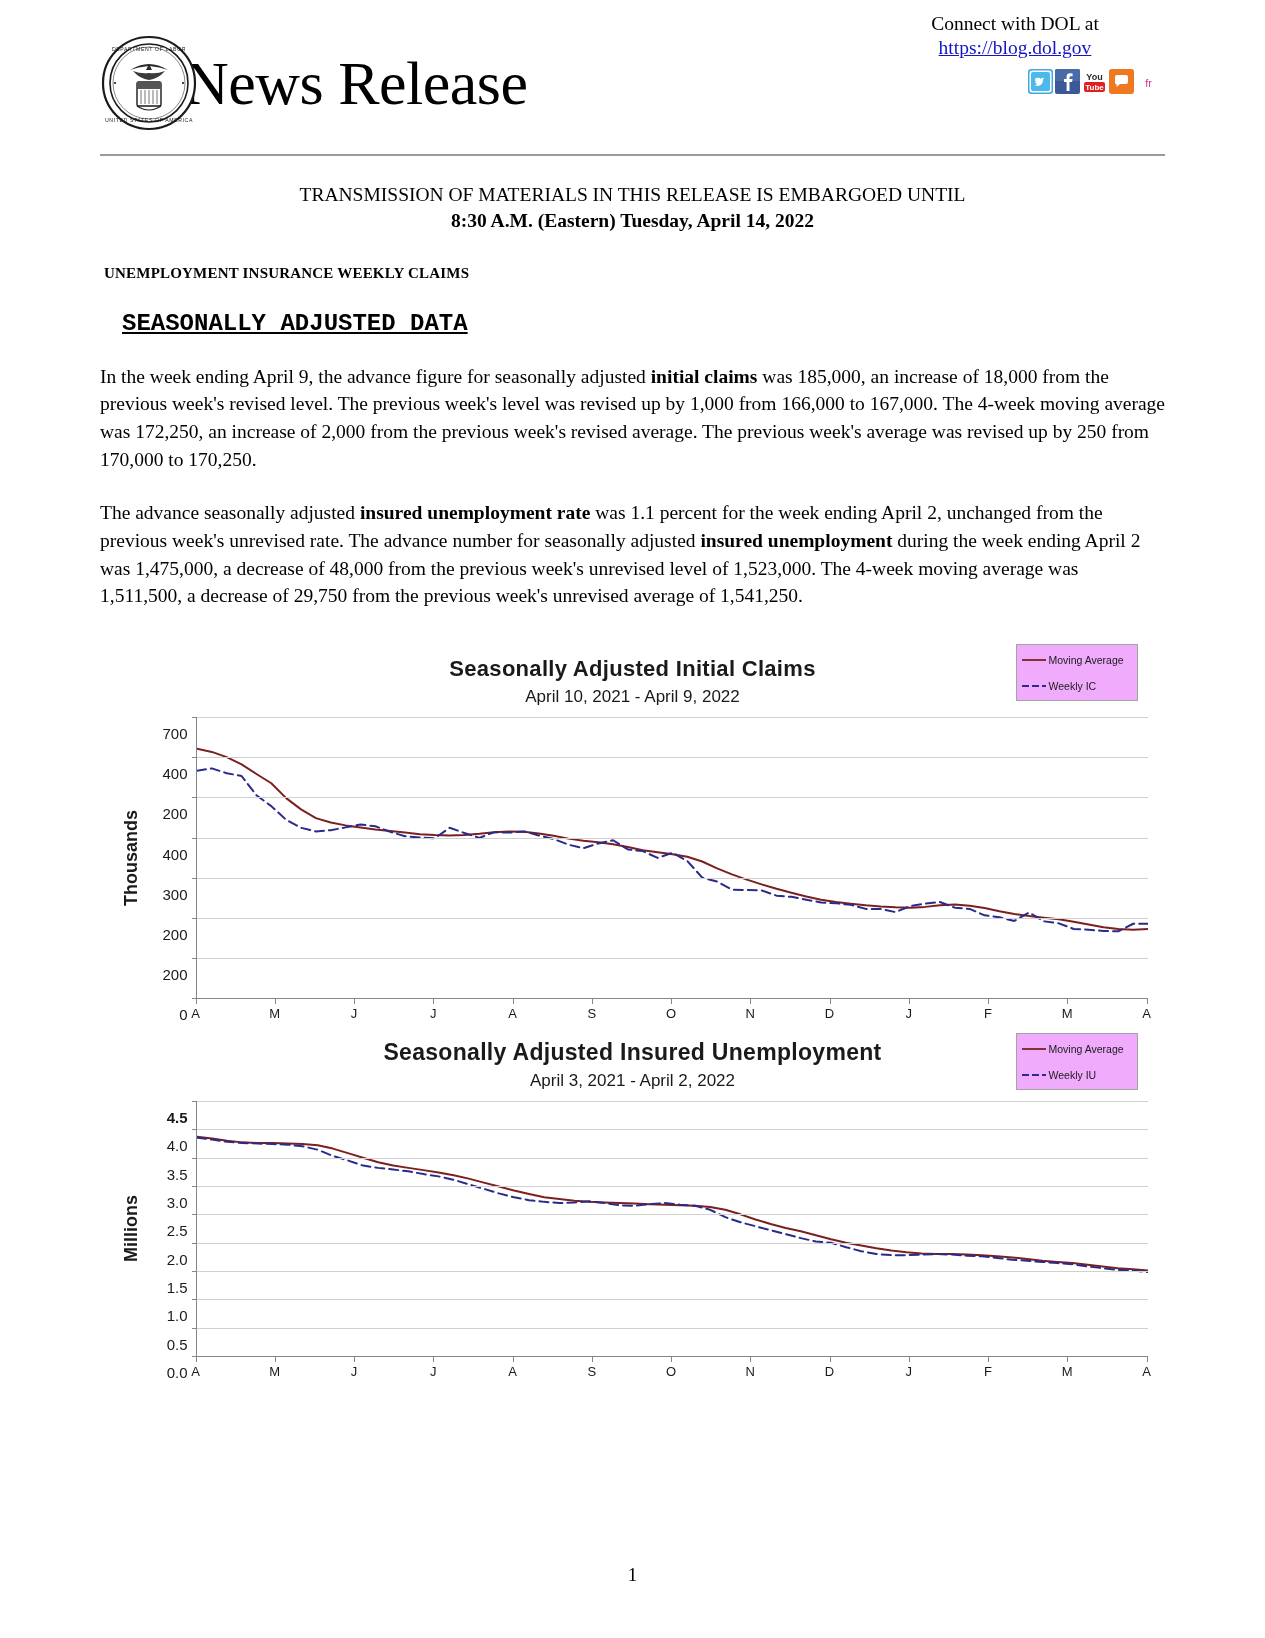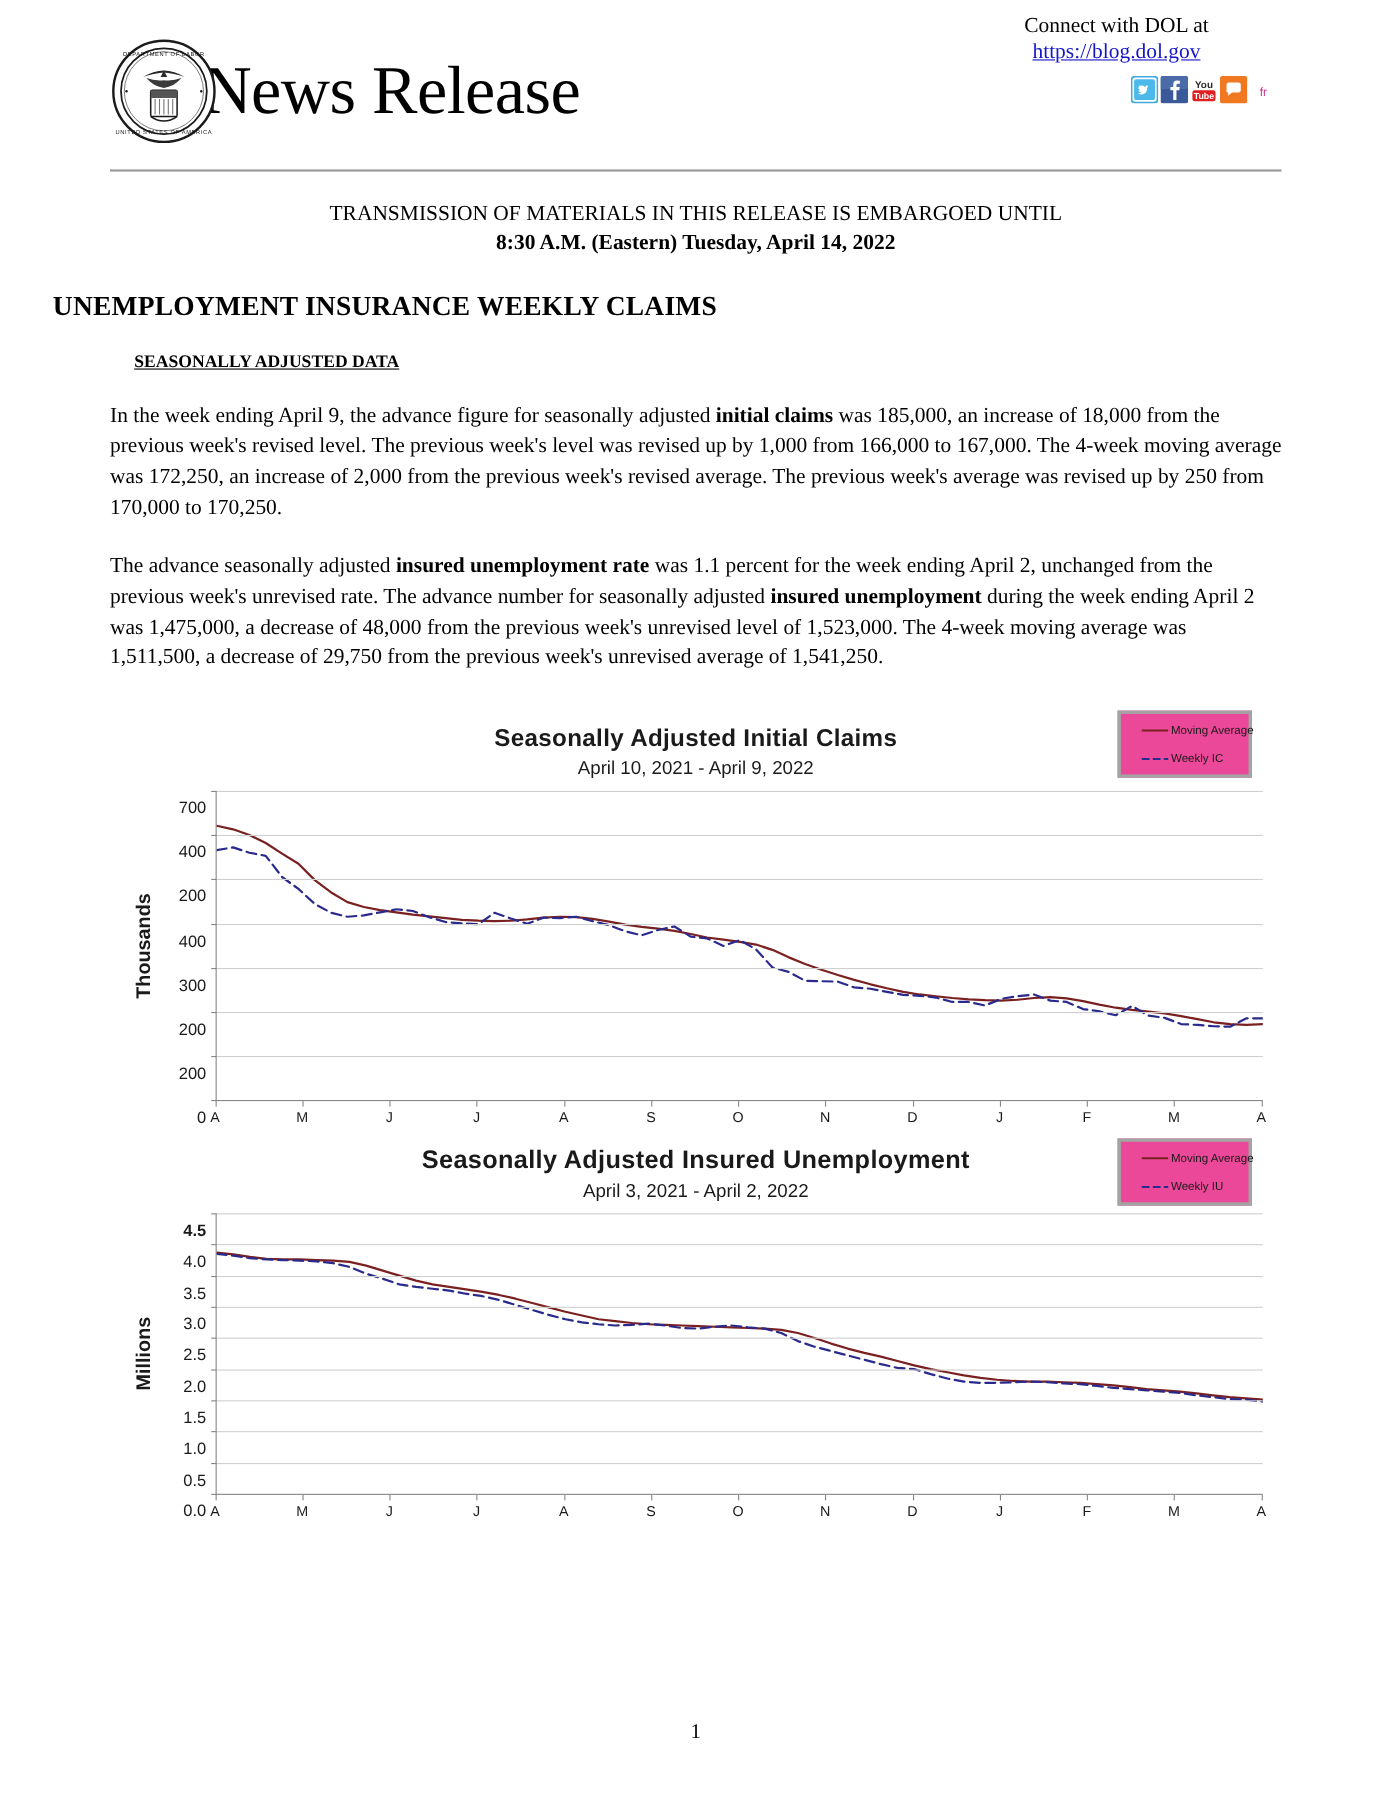--- a/index.html
+++ b/index.html
@@ -51,28 +51,29 @@
     height: 0;
   }
 
   
   .embargo { margin: 26px 100px 0 100px; text-align: center; }
   .embargo-l1 { font-size: 19.5px; line-height: 1.35; }
   .embargo-l2 { font-size: 19.5px; line-height: 1.35; font-weight: bold; }
 
   
   .h-main {
-    margin: 30px 100px 0 48px;
-    font-size: 25px; font-weight: bold; letter-spacing: 0.2px;
+    margin: 30px 100px 0 104px;
+    font-size: 15px; font-weight: bold; letter-spacing: 0.2px;
   }
   .h-sub {
     margin: 28px 100px 0 122px;
-    font-size: 16px; font-weight: bold;
+    font-size: 24px; font-weight: bold;
     text-decoration: underline;
     display: inline-block;
+    font-family: Liberation Mono, monospace;
   }
   .h-sub-wrap { margin-left: 0; }
 
   
   .para {
     margin: 26px 100px 0 100px;
     font-size: 19.5px;
     line-height: 1.42;
     text-align: left;
   }
@@ -91,23 +92,23 @@
   }
   .chart-subtitle {
     text-align: center;
     font-family: "Liberation Sans", "DejaVu Sans", sans-serif;
     font-size: 17px; color: #1a1a1a; margin-top: 5px;
   }
   .chart-title.c2 { font-size: 23px; }
 
   .legend {
     position: absolute;
-    border: 3px solid #a3a3a3;
-    background: #ec4899;
-    padding: 6px 8px 6px 18px;
+    border: 1px solid #a3a3a3;
+    background: #f0abfc;
+    padding: 6px 8px 6px 4px;
     font-family: "Liberation Sans", "DejaVu Sans", sans-serif;
     font-size: 10.5px;
     color: #1a1a1a;
     z-index: 5;
   }
   .legend-row { display: flex; align-items: center; height: 17px; white-space: nowrap; }
   .legend-swatch { width: 26px; height: 10px; flex: 0 0 26px; margin-right: 2px; position: relative; }
   .legend-swatch svg { display: block; }
 
   .plot-wrap { position: relative; display: flex; margin-top: 10px; }

